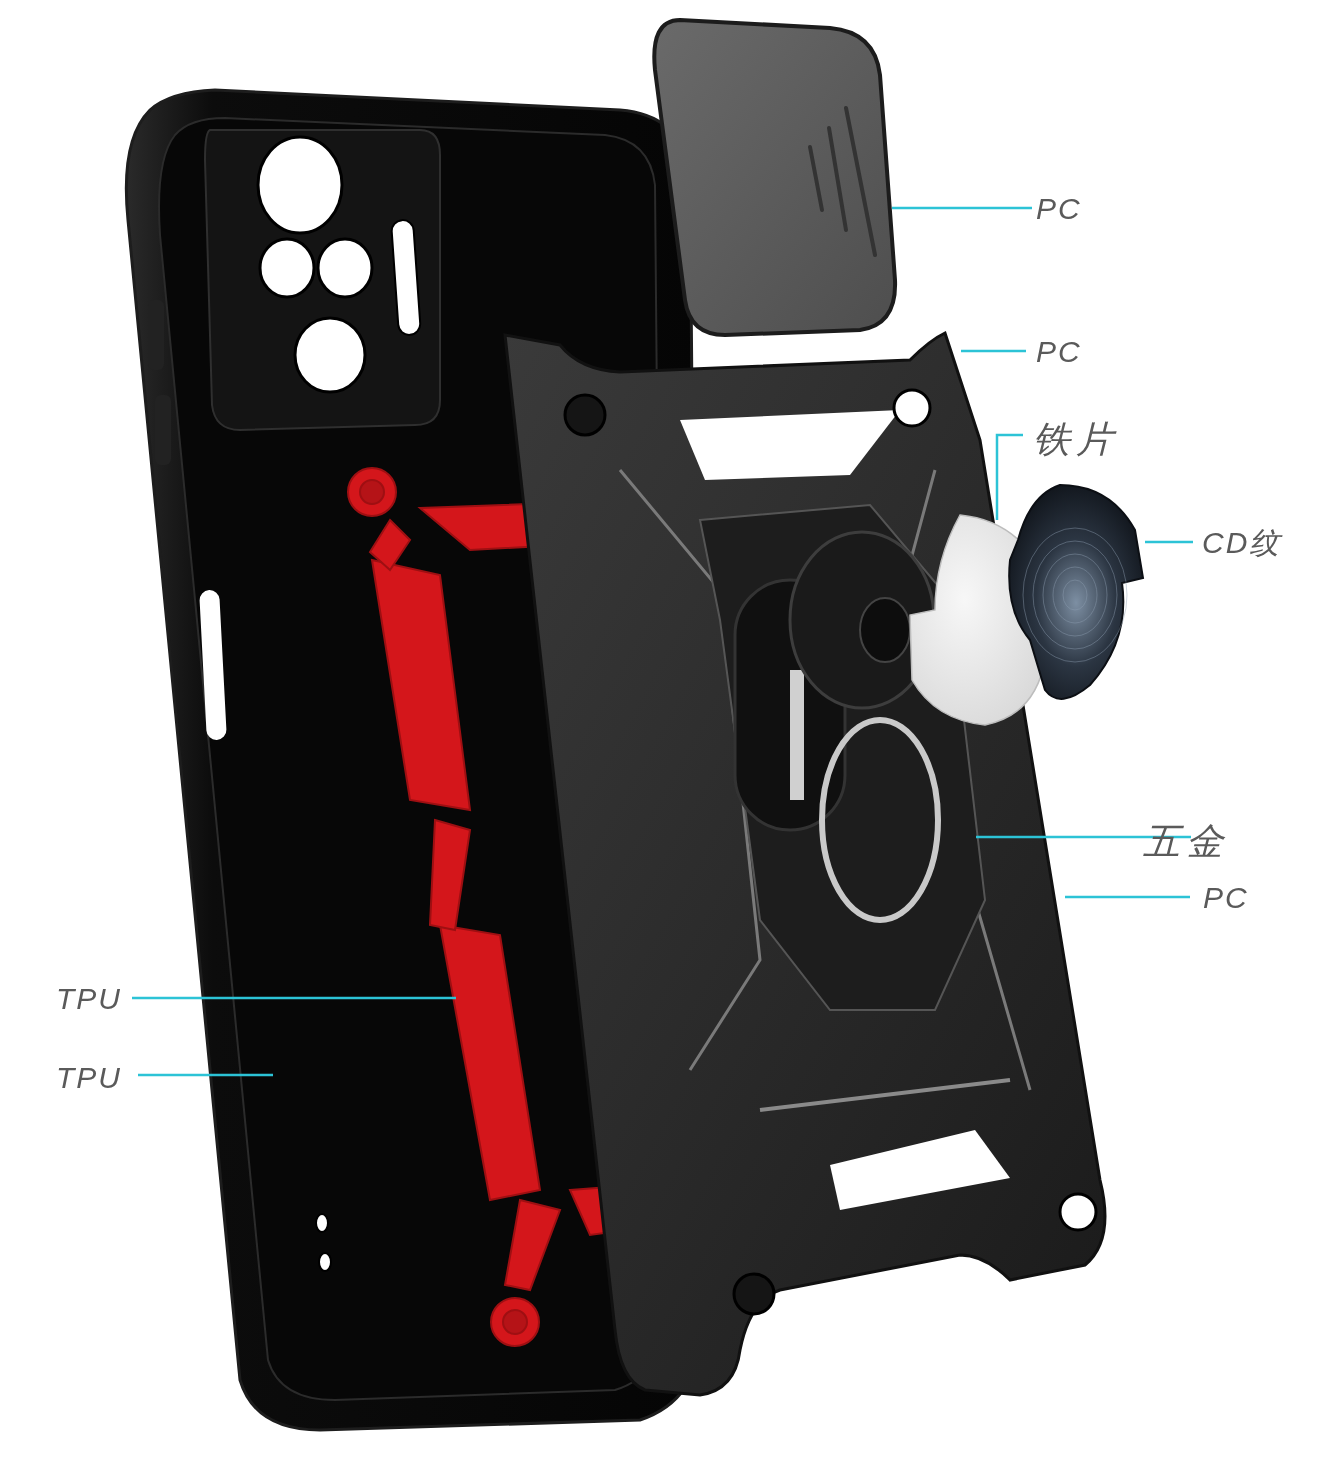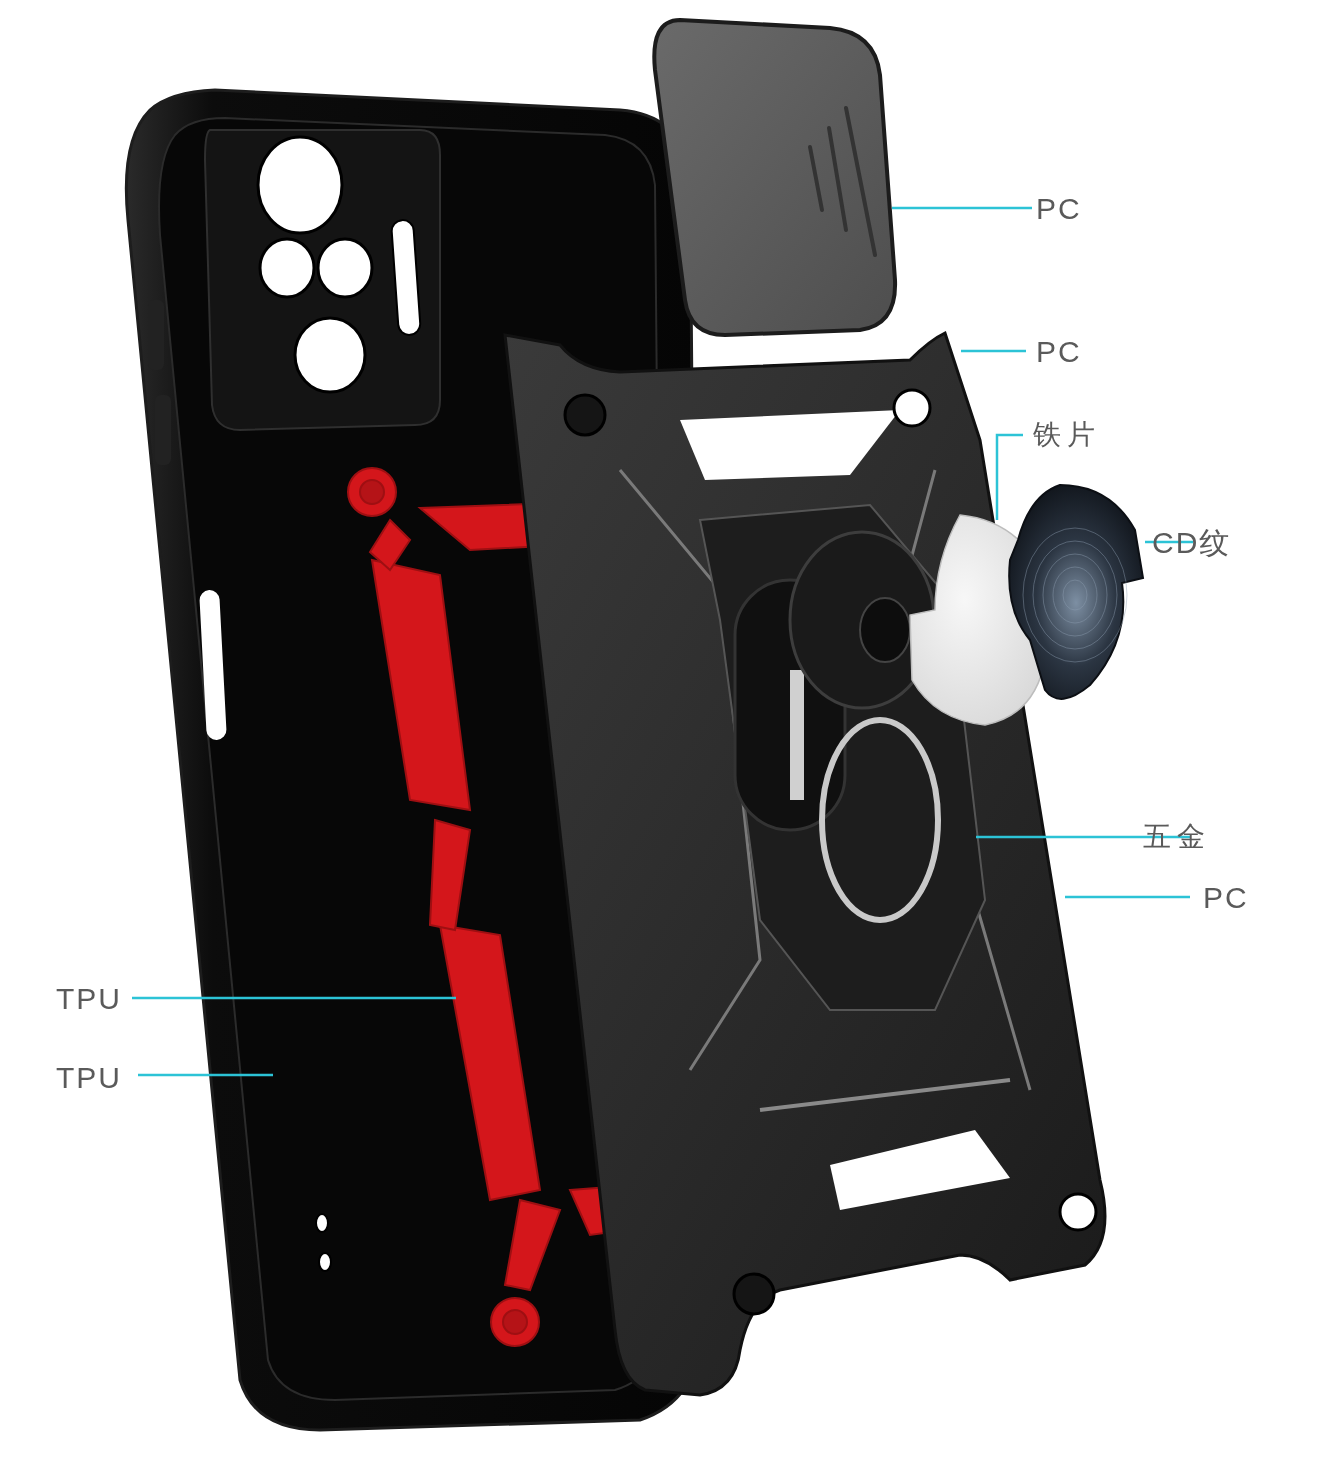--- a/index.html
+++ b/index.html
@@ -1,21 +1,21 @@
 <!DOCTYPE html>
 <html><head>
   <meta charset="utf-8">
   <style>
     html, body { margin: 0; padding: 0; background: #ffffff; }
     body { width: 1328px; height: 1469px; position: relative; overflow: hidden;
            font-family: "Liberation Sans", "DejaVu Sans", sans-serif; }
     #stage { position: absolute; left: 0; top: 0; width: 1328px; height: 1469px; }
     .label { position: absolute; color: #5a5a5a; font-size: 30px; letter-spacing: 2px;
-             line-height: 1; white-space: nowrap; font-family: "Liberation Sans", "DejaVu Sans", sans-serif; }
-    .label.cjk { font-family: "DejaVu Sans", sans-serif; font-size: 28px; letter-spacing: 6px; }
+             line-height: 1; white-space: nowrap; font-family: "Liberation Sans", "DejaVu Sans", sans-serif; font-style: italic; }
+    .label.cjk { font-family: "DejaVu Sans", sans-serif; font-size: 37px; letter-spacing: 6px; }
   </style>
 </head>
 <body>
 
 <div id="stage">
 <svg width="1328" height="1469" viewBox="0 0 1328 1469" xmlns="http://www.w3.org/2000/svg">
   <defs>
     <linearGradient id="caseGrad" x1="0" y1="0" x2="1" y2="0">
       <stop offset="0" stop-color="#2a2a2a"></stop>
       <stop offset="0.15" stop-color="#0c0c0c"></stop>
@@ -135,18 +135,18 @@
     <line x1="1065" y1="897" x2="1190" y2="897"></line>
     <line x1="132" y1="998" x2="456" y2="998"></line>
     <line x1="138" y1="1075" x2="273" y2="1075"></line>
   </g>
 </svg>
 
   
   <div class="label" style="left:1036px; top:194px;">PC</div>
   <div class="label" style="left:1036px; top:337px;">PC</div>
   <div class="label cjk" style="left:1033px; top:421px;">铁片</div>
-  <div class="label" style="left:1152px; top:528px;">CD纹</div>
+  <div class="label" style="left:1202px; top:528px;">CD纹</div>
   <div class="label cjk" style="left:1143px; top:823px;">五金</div>
   <div class="label" style="left:1203px; top:883px;">PC</div>
   <div class="label" style="left:56px; top:984px;">TPU</div>
   <div class="label" style="left:56px; top:1063px;">TPU</div>
 </div>
 
 </body></html>

